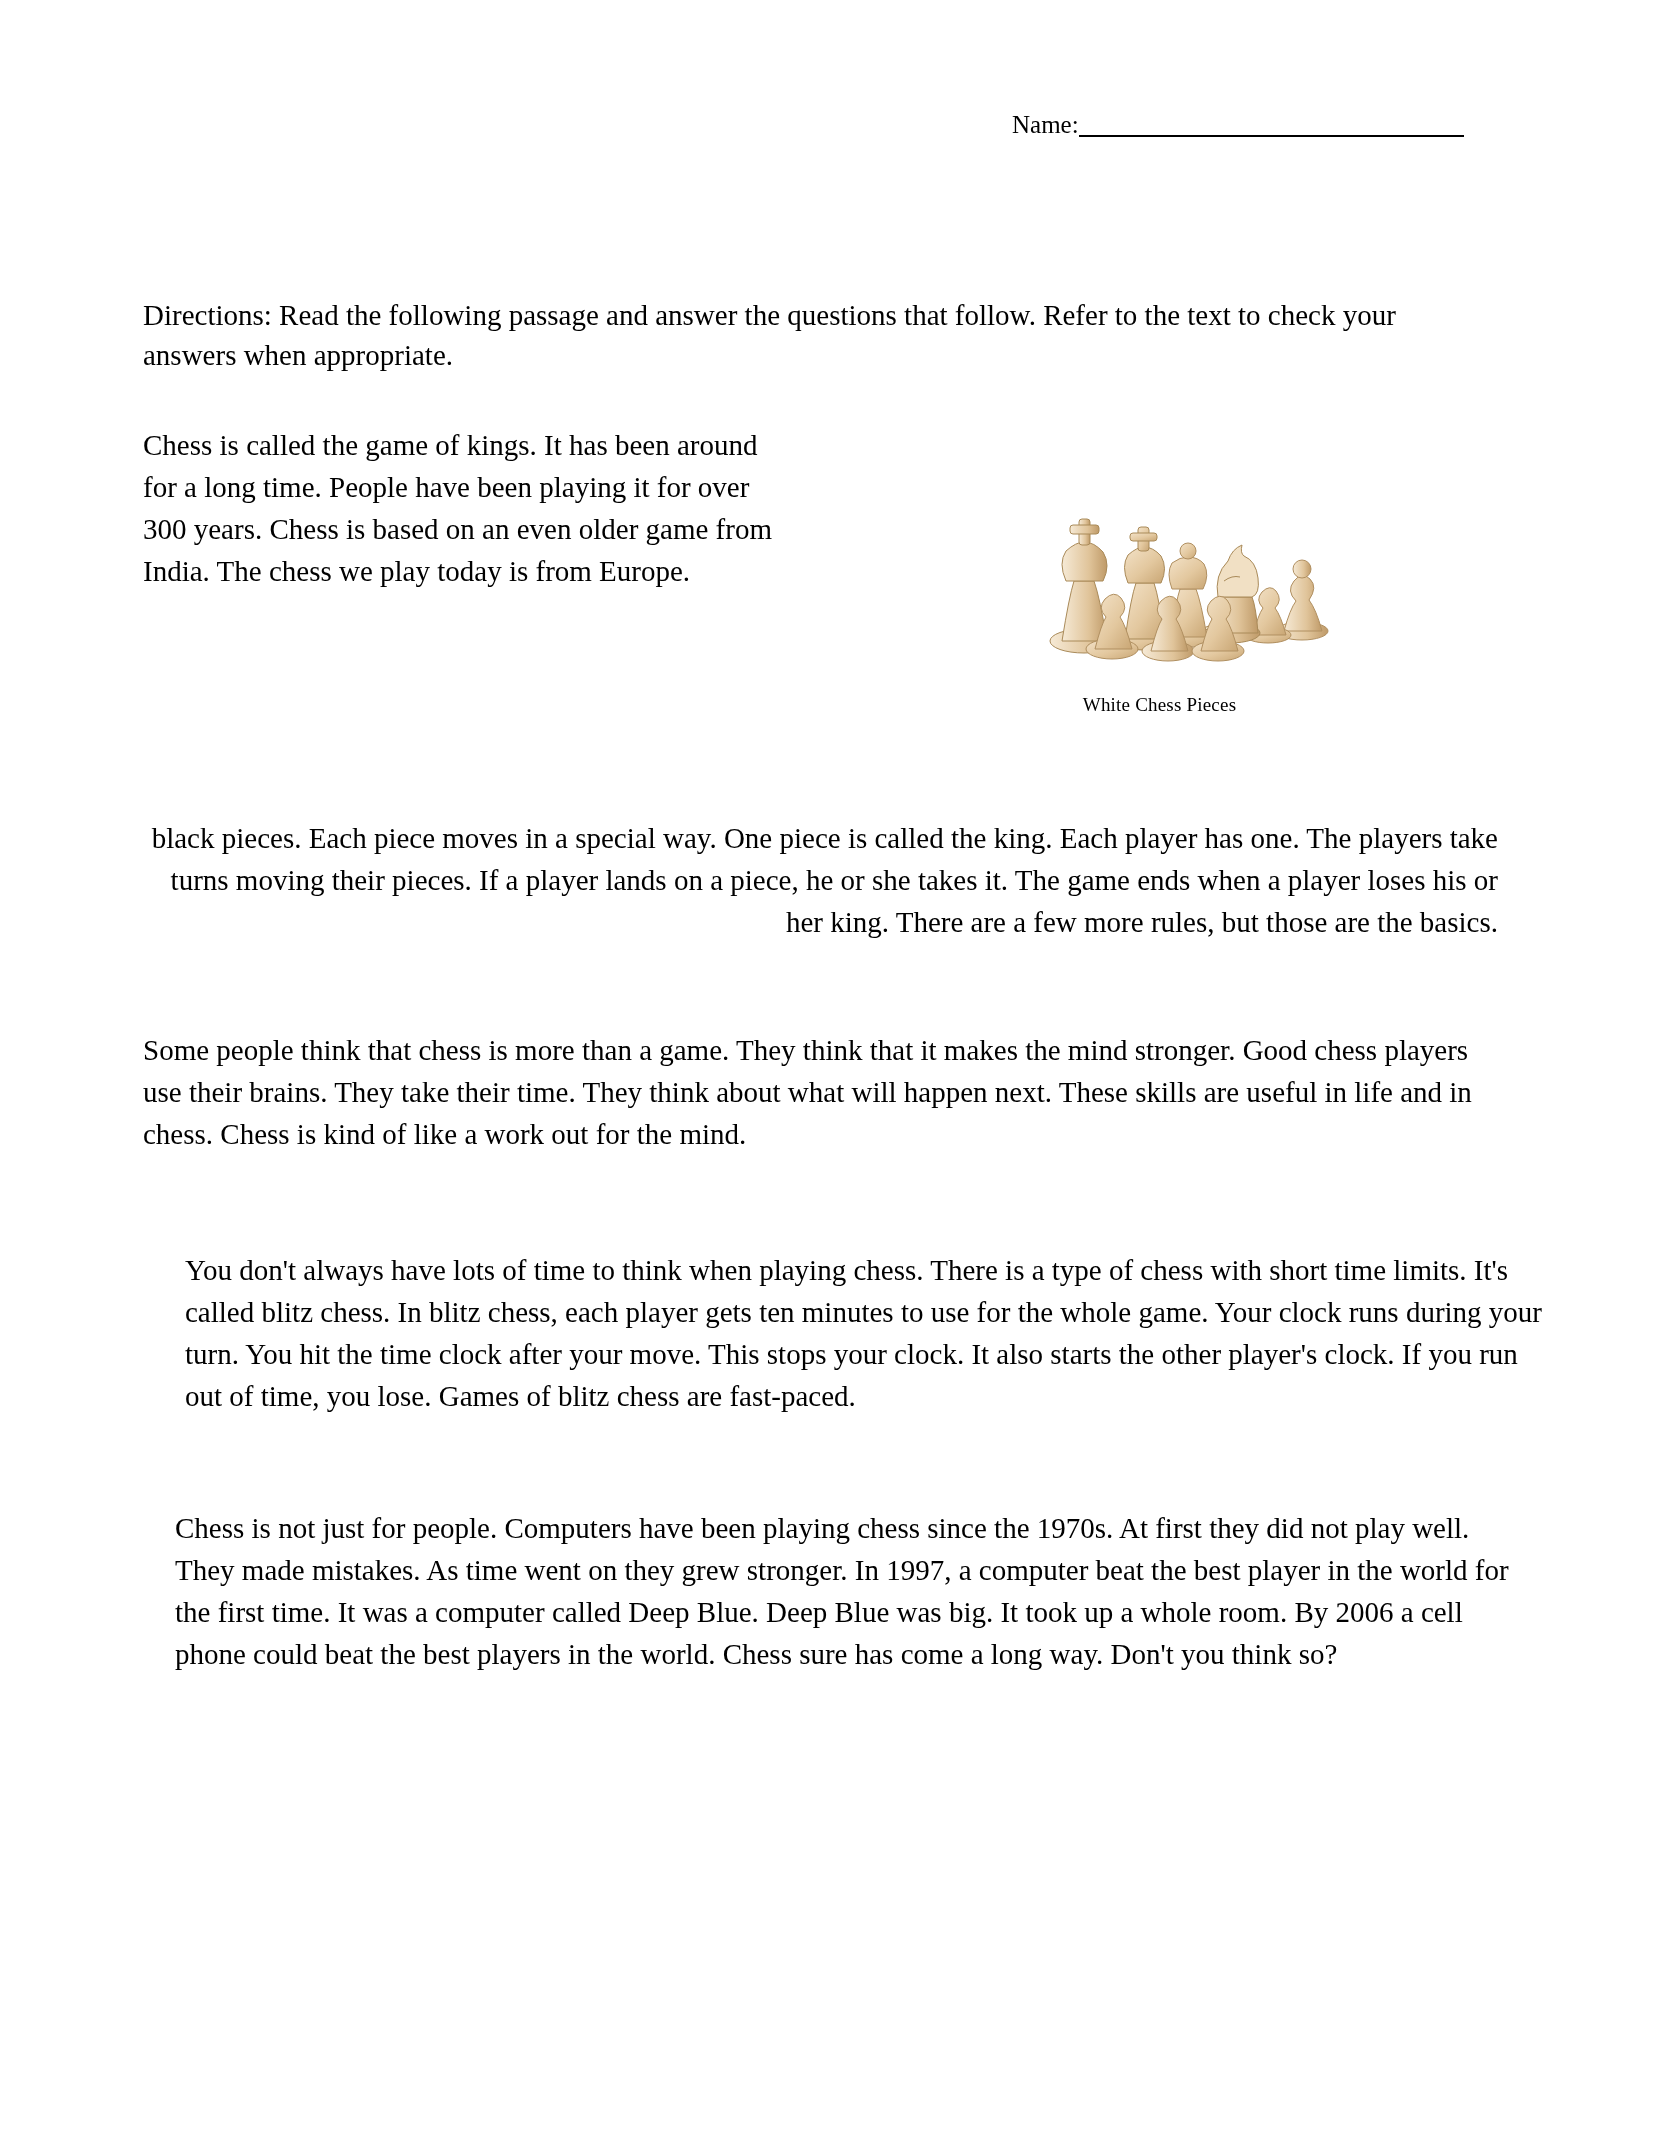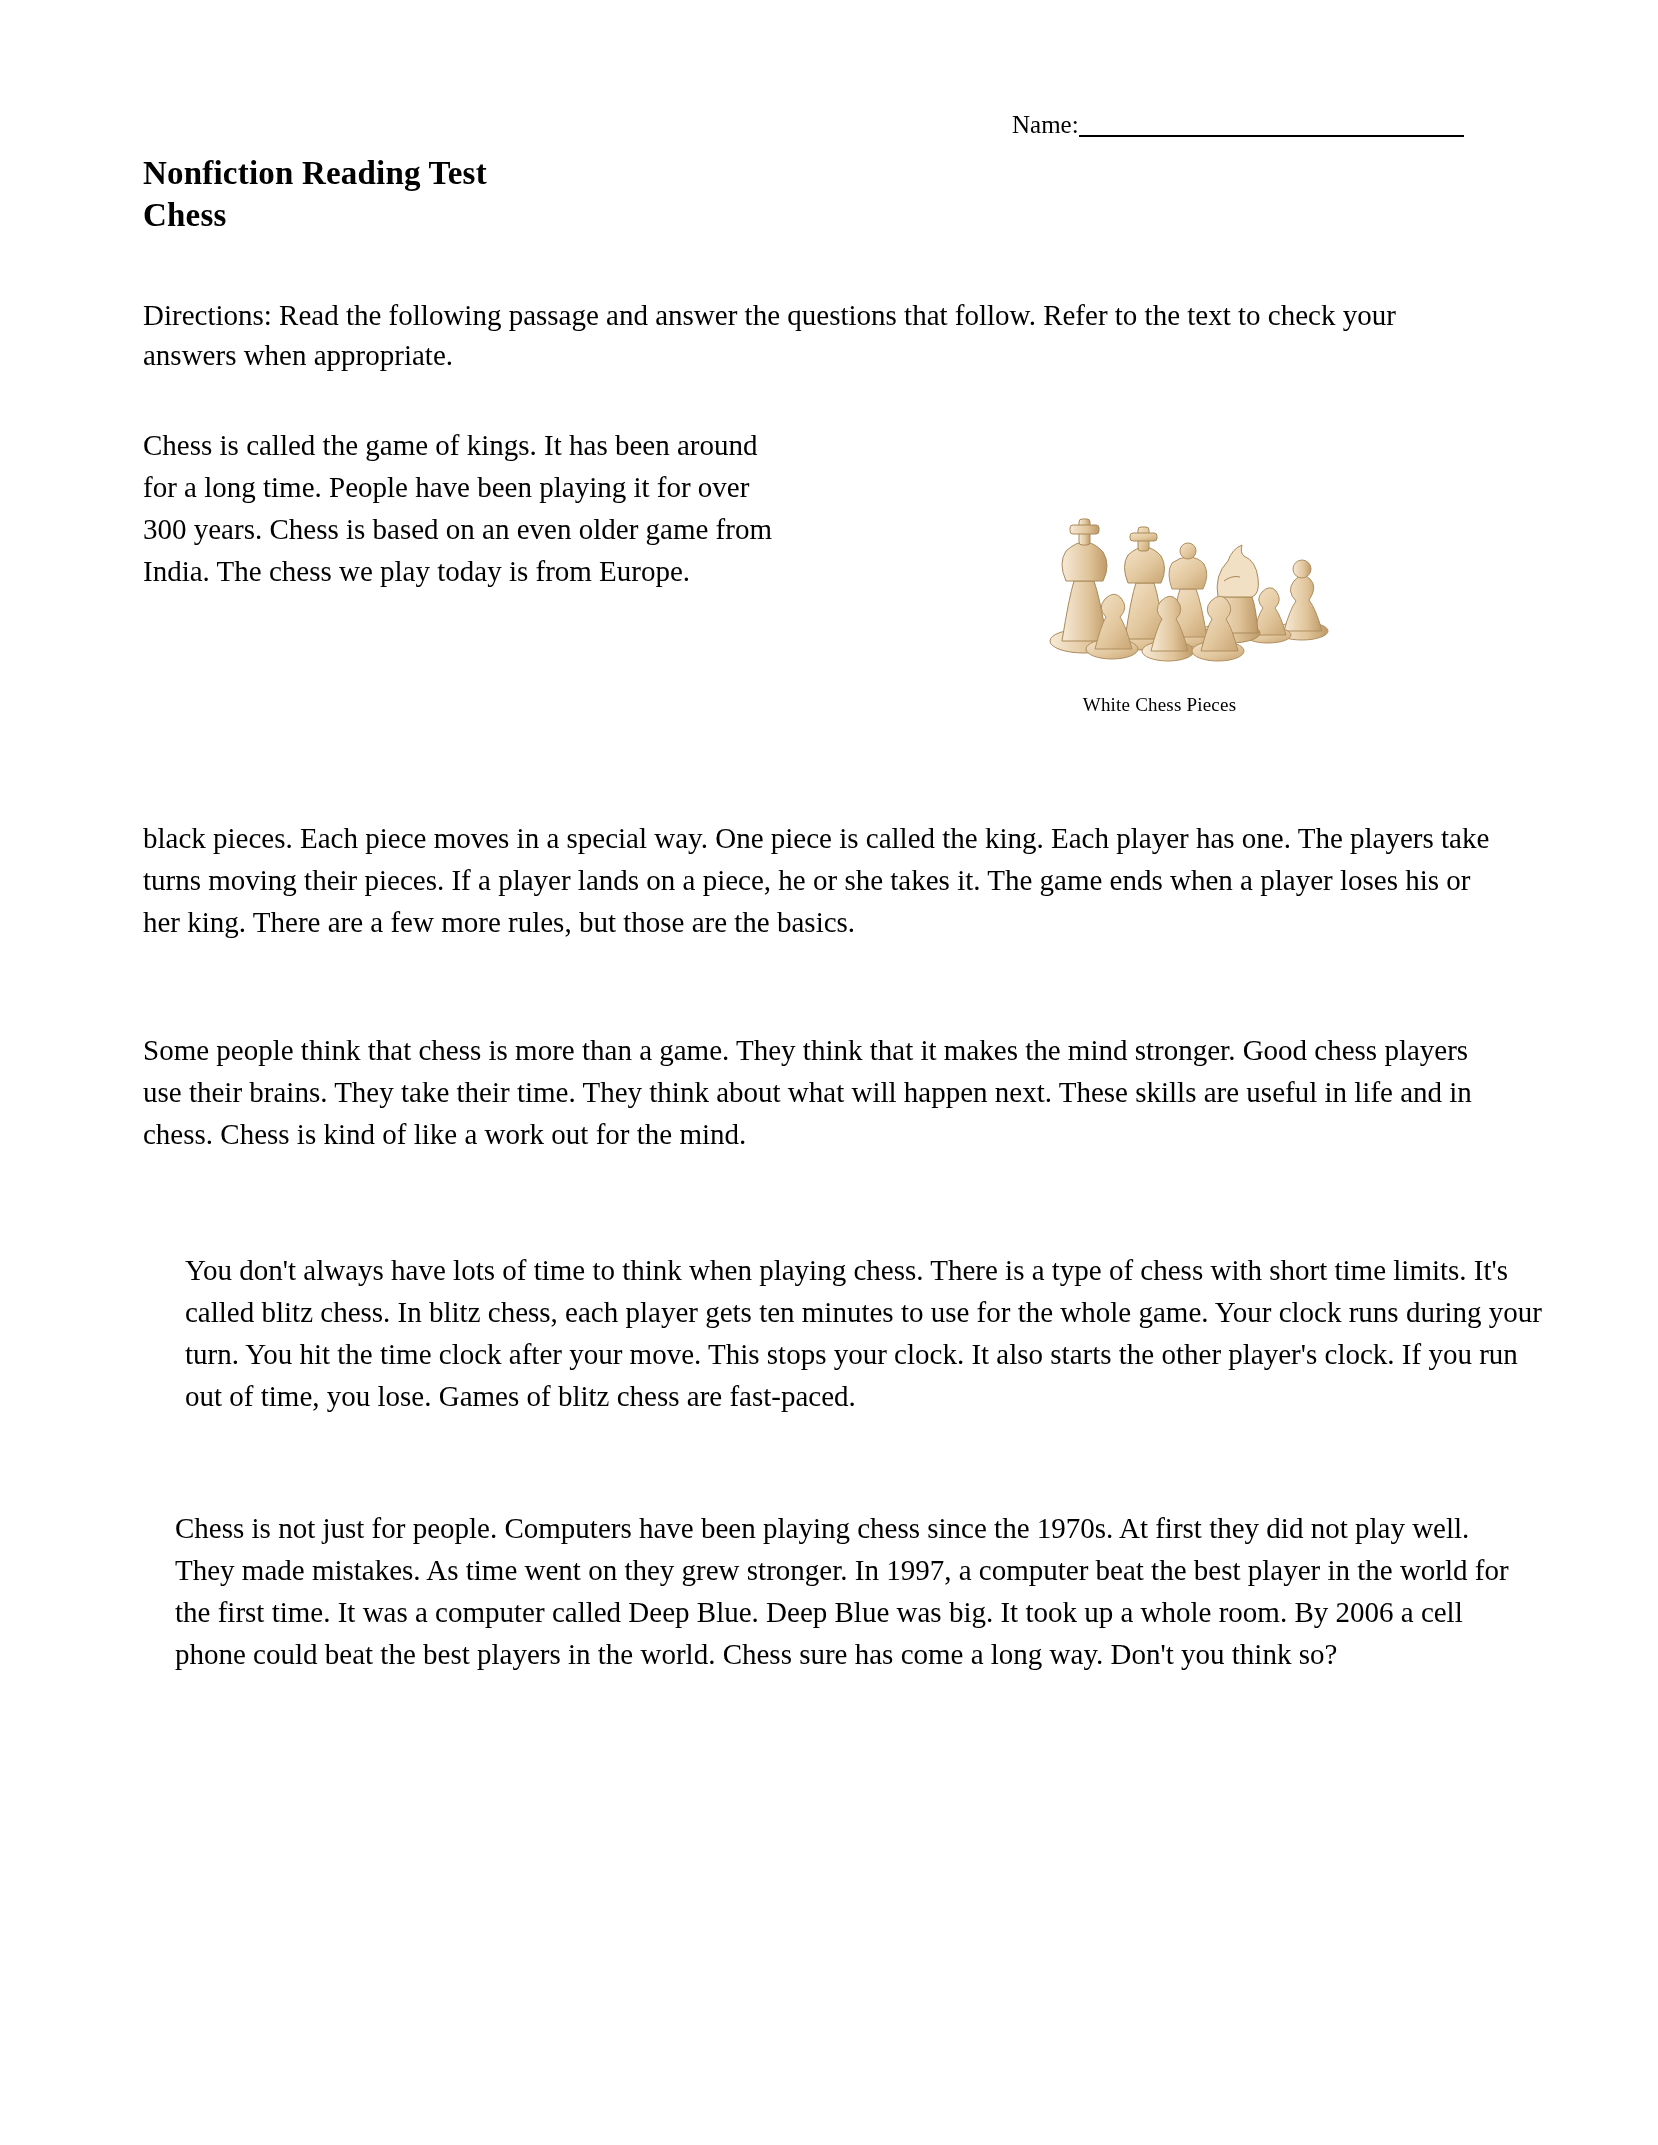--- a/index.html
+++ b/index.html
@@ -86,42 +86,38 @@
   
   .para {
     position: absolute;
     font-size: 29px;
     line-height: 1.445;
     text-align: left;
     left: 143px;
   }
   #p1 { top: 425px;  width: 640px; }
   #p2 { top: 723px;  width: 640px; }
-  #p2b { top: 818px; width: 1355px; }
+  #p2b { top: 818px; width: 1355px; text-align: right; }
   #p3 { top: 1030px; width: 1355px; }
   #p4 { top: 1250px; width: 1360px; margin-left: 42px; }
   #p5 { top: 1508px; width: 1360px; margin-left: 32px; }
 
   
   svg.pieces { display: block; }
 </style>
 </head>
 <body>
 
 <div class="page">
 
   <div class="name-row">
     <span class="name-label">Name:</span>
     <span class="name-line"></span>
   </div>
 
-  <div class="title-block">
-    <div class="title-line">Nonfiction Reading Test</div>
-    <div class="title-line">Chess</div>
-  </div>
 
   <div class="directions">
     <b>Directions:</b><span> Read the following passage and answer the questions that follow. Refer to the text to check your answers when appropriate.</span>
   </div>
 
   <div class="figure">
     <div class="img-wrap">
       <svg class="pieces" width="375" height="225" viewBox="0 0 375 225" xmlns="http://www.w3.org/2000/svg">
         <defs>
           <linearGradient id="wood" x1="0" y1="0" x2="1" y2="1">

